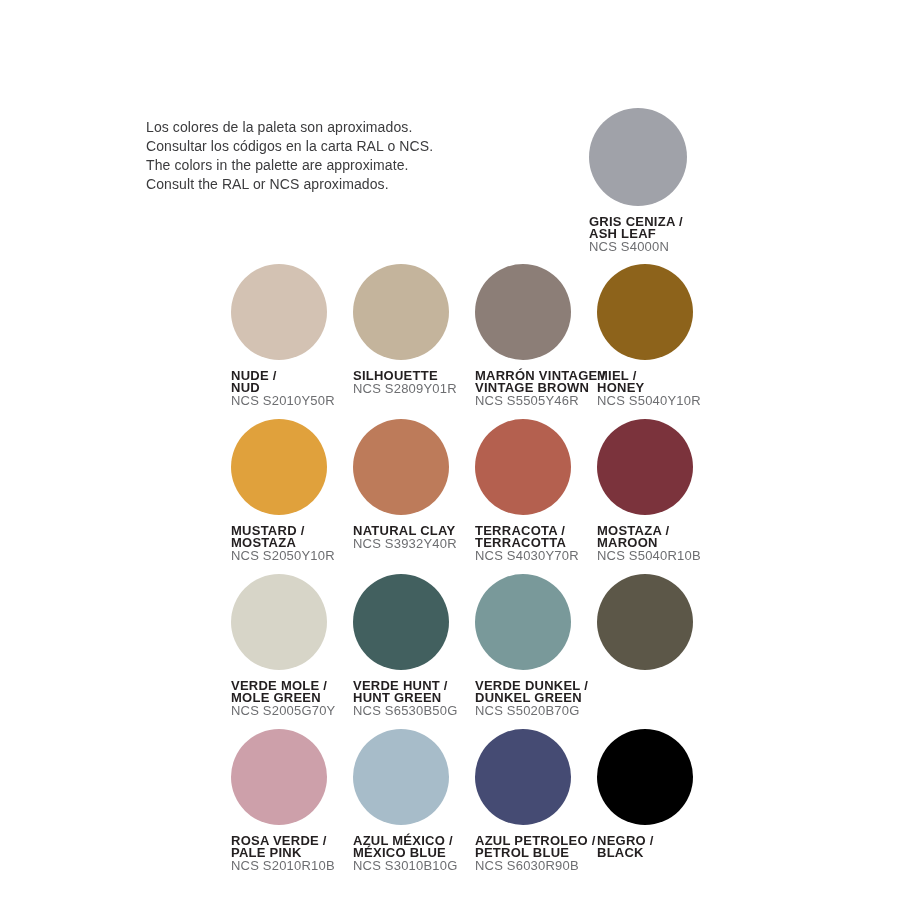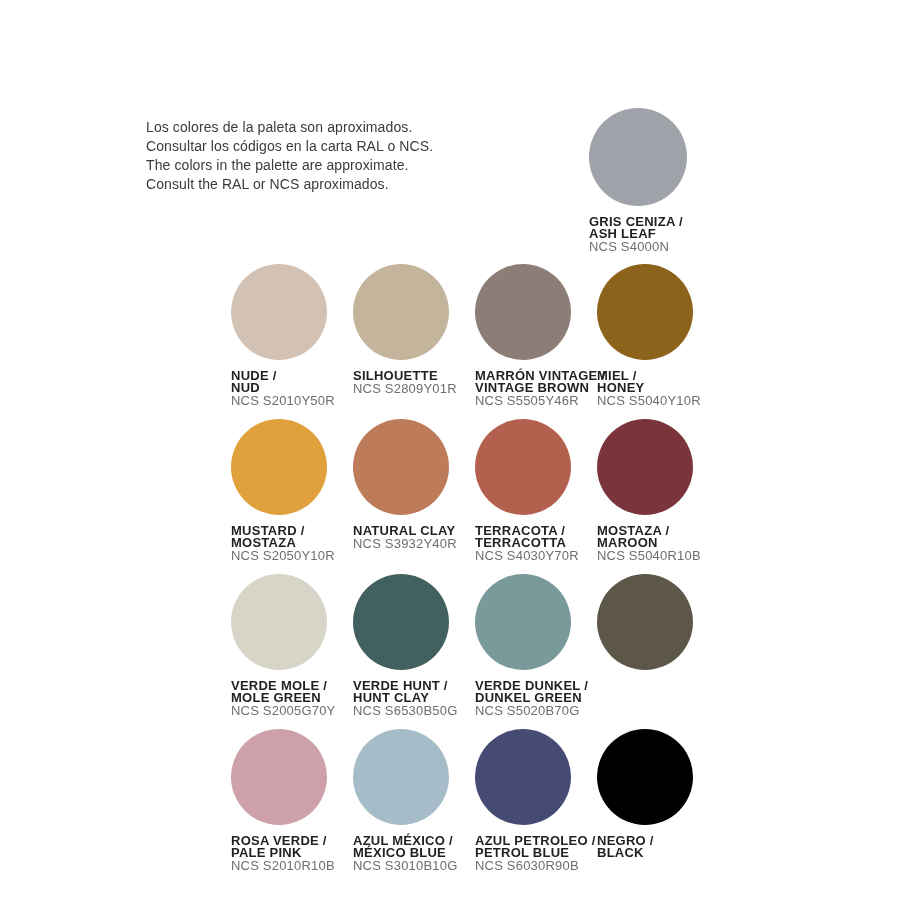--- a/index.html
+++ b/index.html
@@ -187,21 +187,21 @@
         <div class="caption">
           <div class="name">VERDE MOLE /</div>
           <div class="name">MOLE GREEN</div>
           <div class="code">NCS S2005G70Y</div>
         </div>
       </div>
       <div class="cell">
         <span class="dot" style="background-color: rgb(66, 96, 95);"></span>
         <div class="caption">
           <div class="name">VERDE HUNT /</div>
-          <div class="name">HUNT CLAY</div>
+          <div class="name">HUNT GREEN</div>
           <div class="code">NCS S6530B50G</div>
         </div>
       </div>
       <div class="cell">
         <span class="dot" style="background-color: rgb(121, 153, 154);"></span>
         <div class="caption">
           <div class="name">VERDE DUNKEL /</div>
           <div class="name">DUNKEL GREEN</div>
           <div class="code">NCS S5020B70G</div>
         </div>

